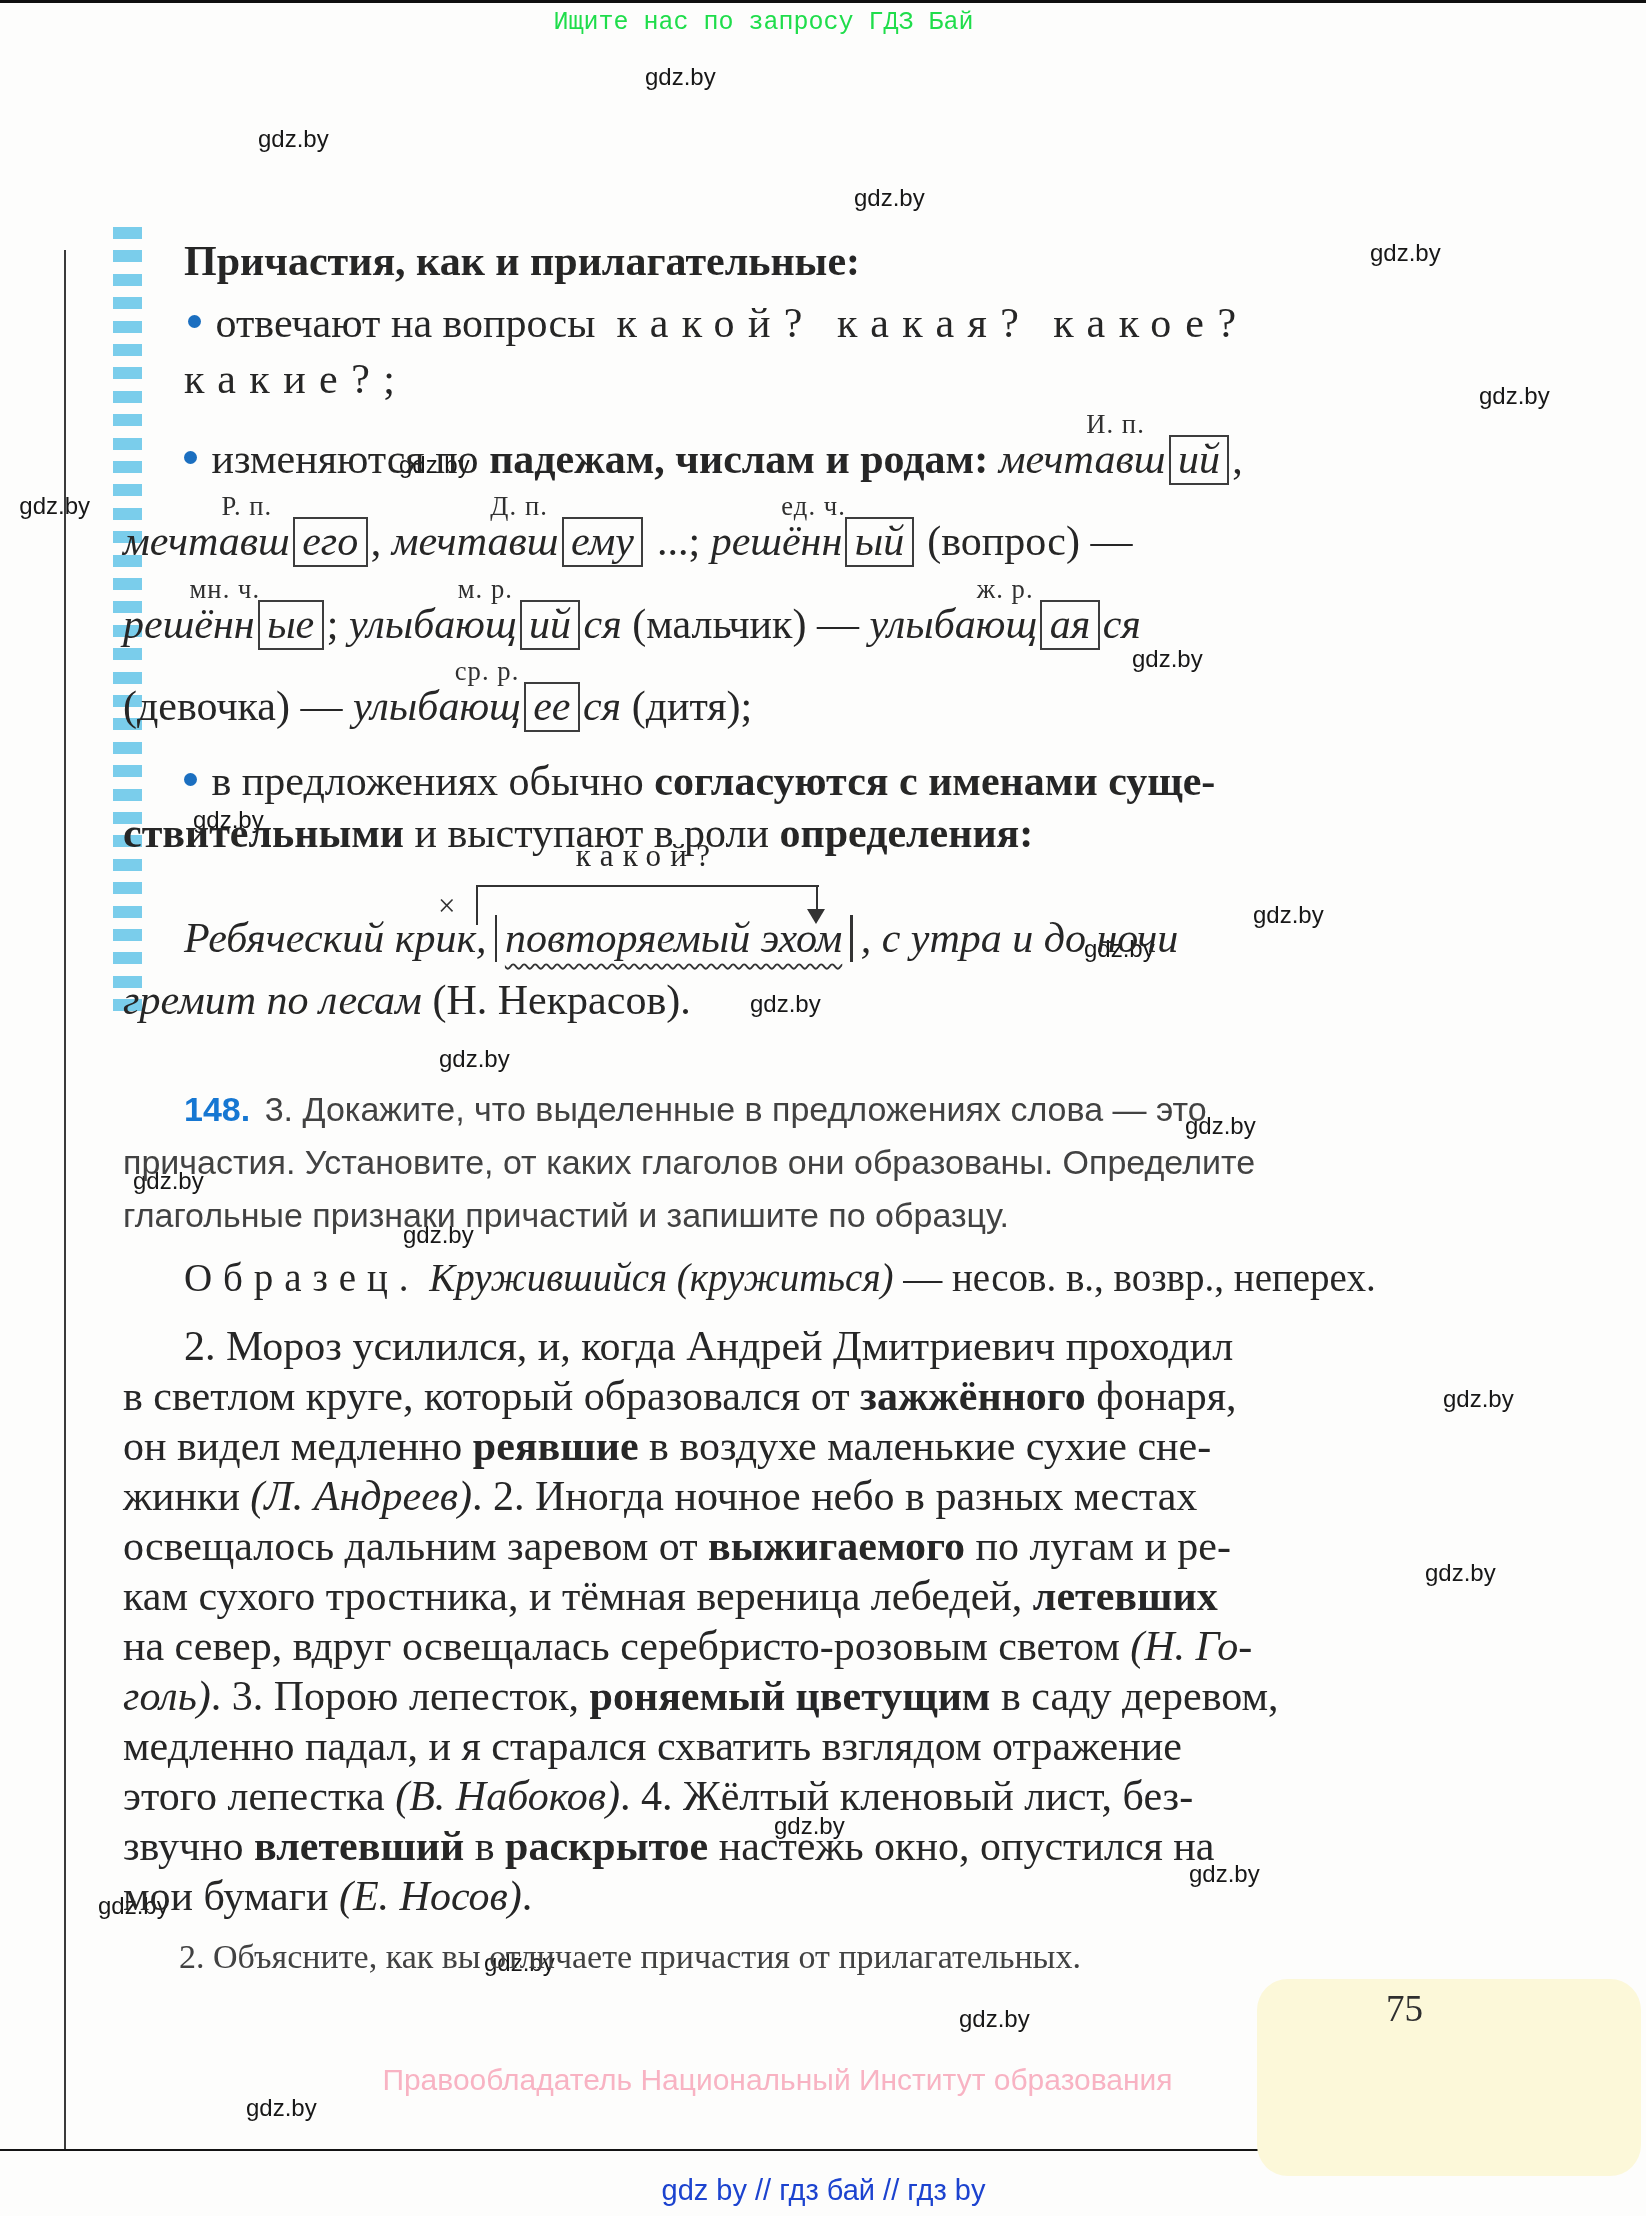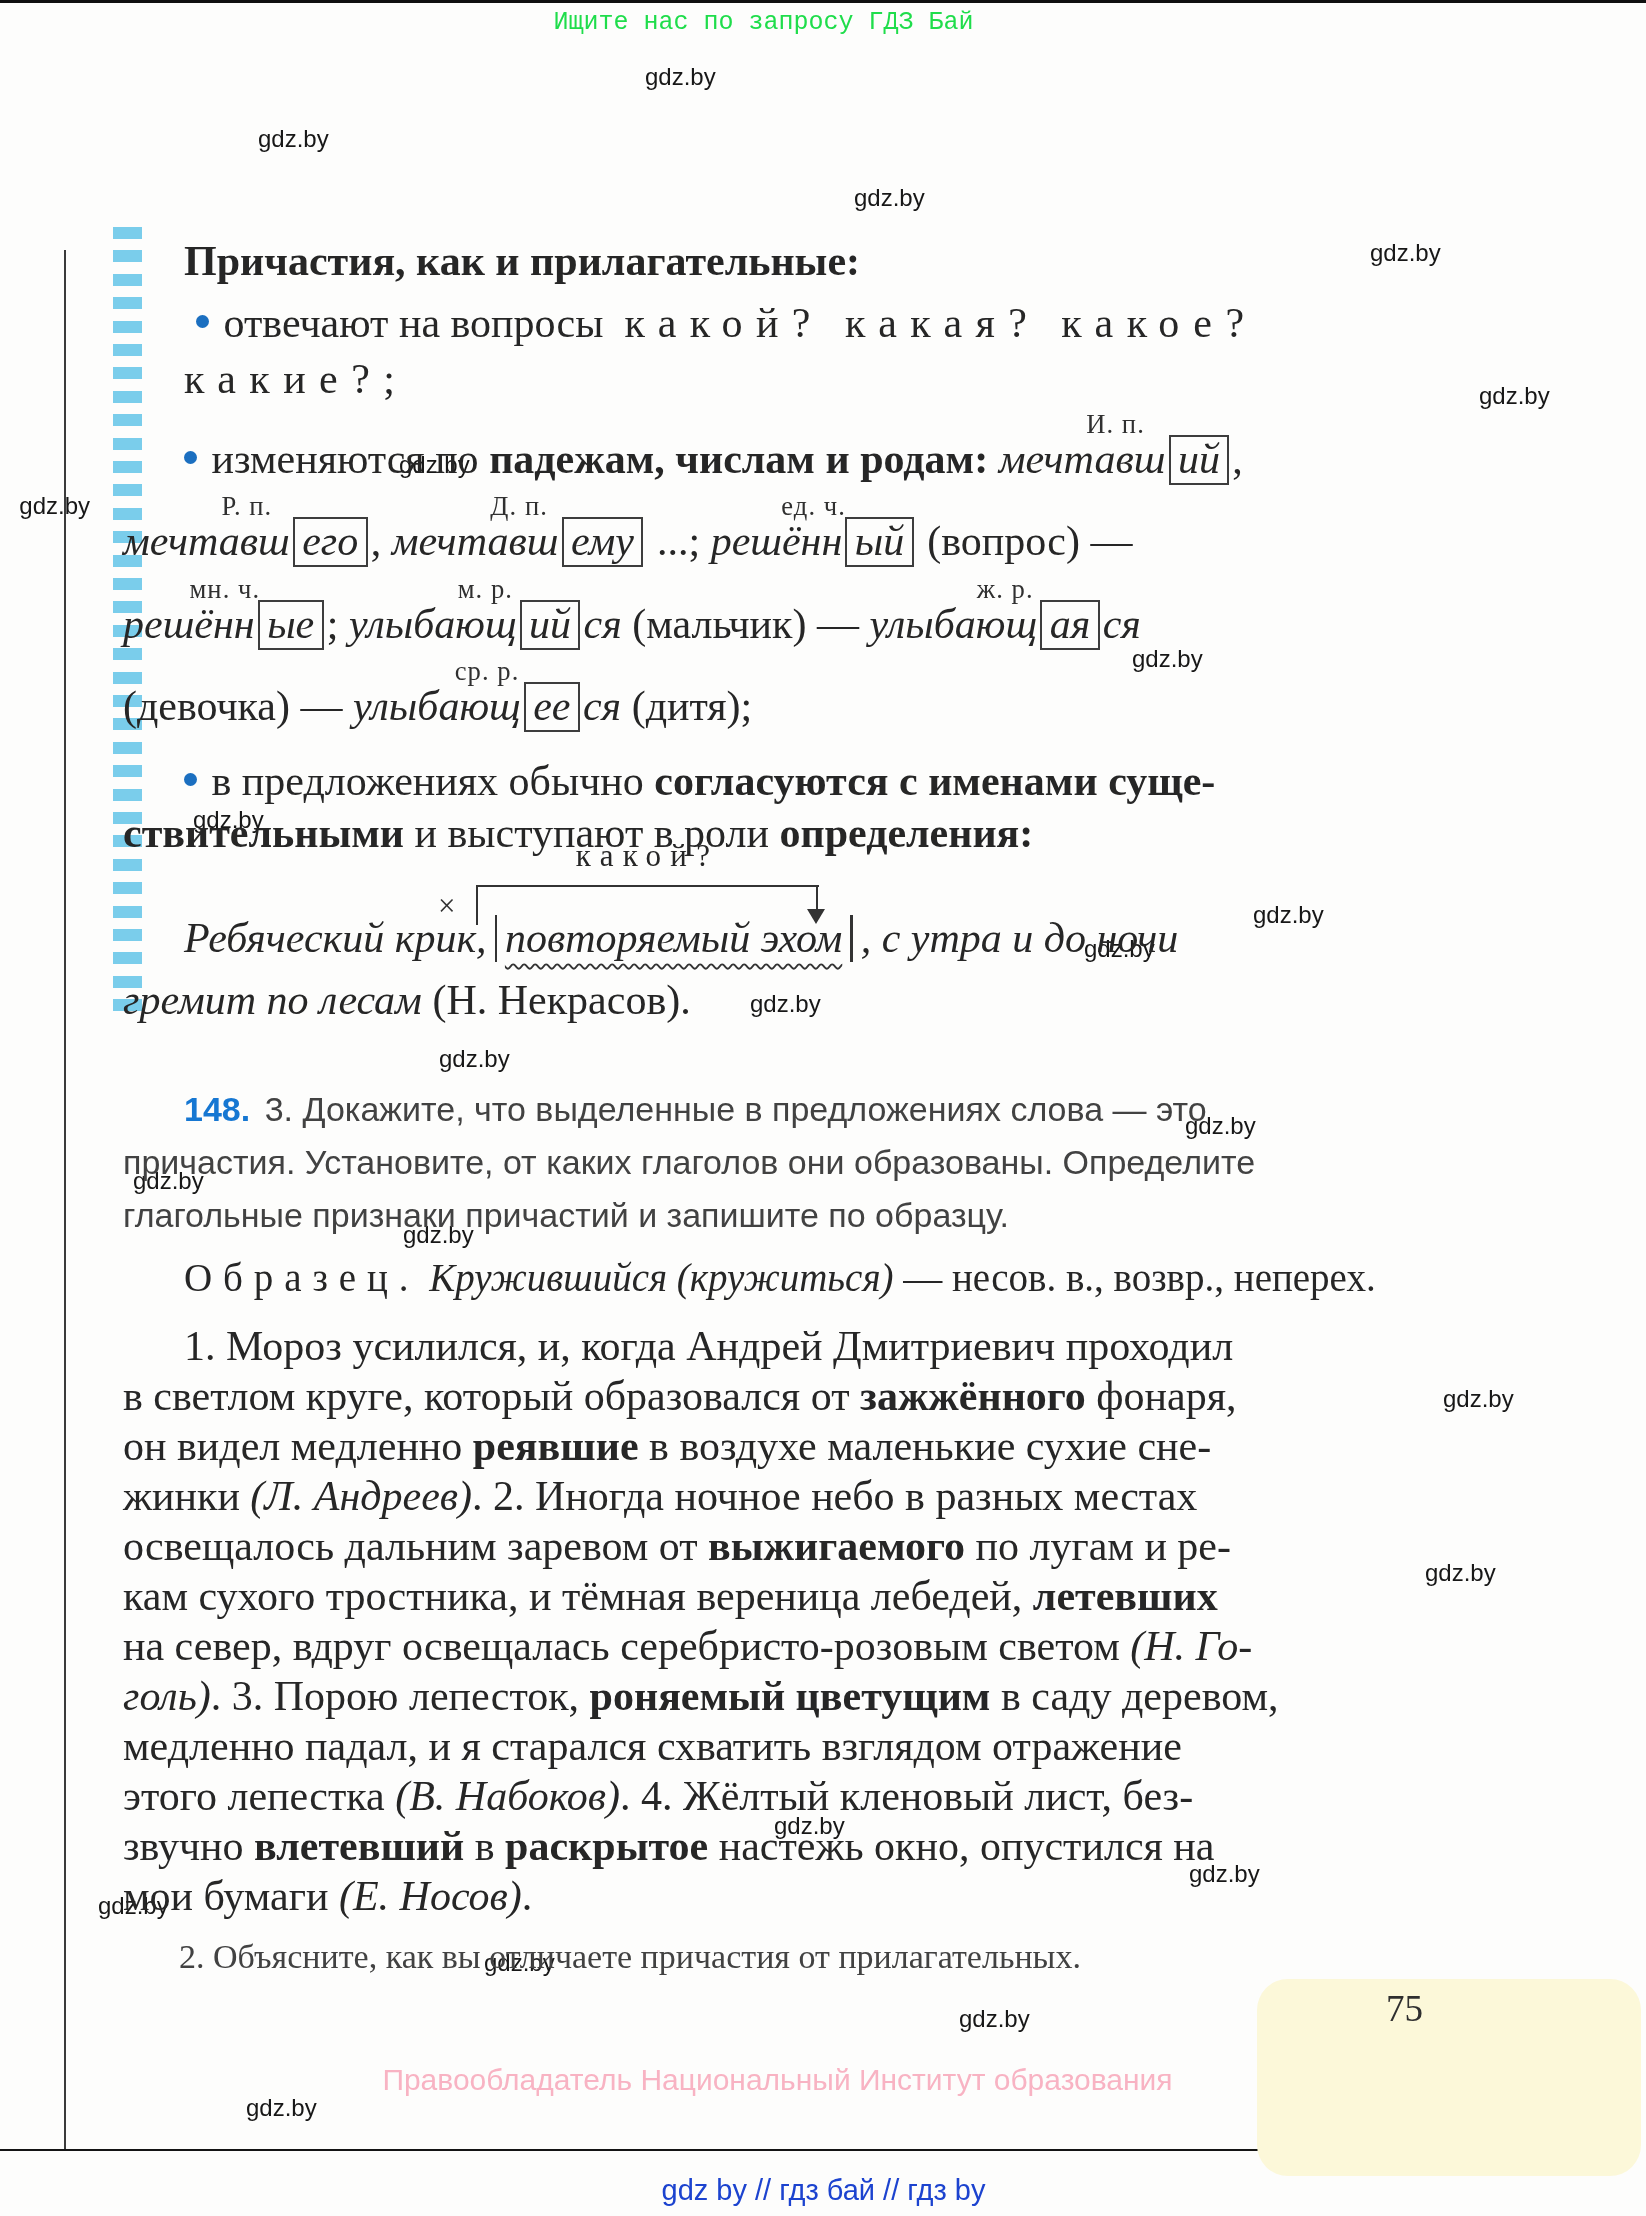--- a/index.html
+++ b/index.html
@@ -75,21 +75,21 @@
   <div class="wm" style="left:98px;top:1892px;">gdz.by</div>
   <div class="wm" style="left:484px;top:1949px;">gdz.by</div>
   <div class="wm" style="left:959px;top:2005px;">gdz.by</div>
   <div class="wm" style="left:1370px;top:2068px;">gdz.by</div>
   <div class="wm" style="left:246px;top:2094px;">gdz.by</div>
 
   <div class="dashes"></div>
 
   <div class="ln b" style="left:184px;top:238px;">Причастия, как и прилагательные:</div>
 
-  <div class="ln" style="left:196px;top:300px;">
+  <div class="ln" style="left:188px;top:300px;">
     <span class="dot"></span><span>отвечают на вопросы</span><span class="sp">какой?</span><span class="sp">какая?</span><span class="sp">какое?</span>
   </div>
   <div class="ln sp2" style="left:184px;top:356px;">какие?;</div>
 
   <div class="ln" style="left:184px;top:435px;">
     <span class="dot"></span><span>изменяются по </span><span class="b">падежам, числам и родам: </span><span class="morph"><span class="lbl">И. п.</span><span class="it">мечтавш</span><span class="box">ий</span></span><span>,</span>
   </div>
 
   <div class="ln" style="left:123px;top:517px;">
     <span class="morph"><span class="lbl">Р. п.</span><span class="it">мечтавш</span><span class="box">его</span></span><span>, </span><span class="morph"><span class="lbl">Д. п.</span><span class="it">мечтавш</span><span class="box">ему</span></span><span> ...; </span><span class="morph"><span class="lbl">ед. ч.</span><span class="it">решённ</span><span class="box">ый</span></span><span> (вопрос) —</span>
@@ -127,21 +127,21 @@
   <div class="ln sans" style="left:184px;top:1090px;">
     <span class="num148">148.</span><span>3. Докажите, что выделенные в предложениях слова — это</span>
   </div>
   <div class="ln sans" style="left:123px;top:1143px;">причастия. Установите, от каких глаголов они образованы. Определите</div>
   <div class="ln sans" style="left:123px;top:1196px;">глагольные признаки причастий и запишите по образцу.</div>
 
   <div class="ln" style="left:184px;top:1256px;font-size:39px;">
     <span class="obr">Образец.</span><span class="it"> Кружившийся (кружиться)</span><span> — несов. в., возвр., неперех.</span>
   </div>
 
-  <div class="ln" style="left:184px;top:1323px;">1. Мороз усилился, и, когда Андрей Дмитриевич проходил</div>
+  <div class="ln" style="left:184px;top:1323px;">2. Мороз усилился, и, когда Андрей Дмитриевич проходил</div>
   <div class="ln" style="left:123px;top:1373px;">
     <span>в светлом круге, который образовался от </span><span class="b">зажжённого</span><span> фонаря,</span>
   </div>
   <div class="ln" style="left:123px;top:1423px;">
     <span>он видел медленно </span><span class="b">реявшие</span><span> в воздухе маленькие сухие сне-</span>
   </div>
   <div class="ln" style="left:123px;top:1473px;">
     <span>жинки </span><span class="it">(Л. Андреев)</span><span>. 2. Иногда ночное небо в разных местах</span>
   </div>
   <div class="ln" style="left:123px;top:1523px;">

